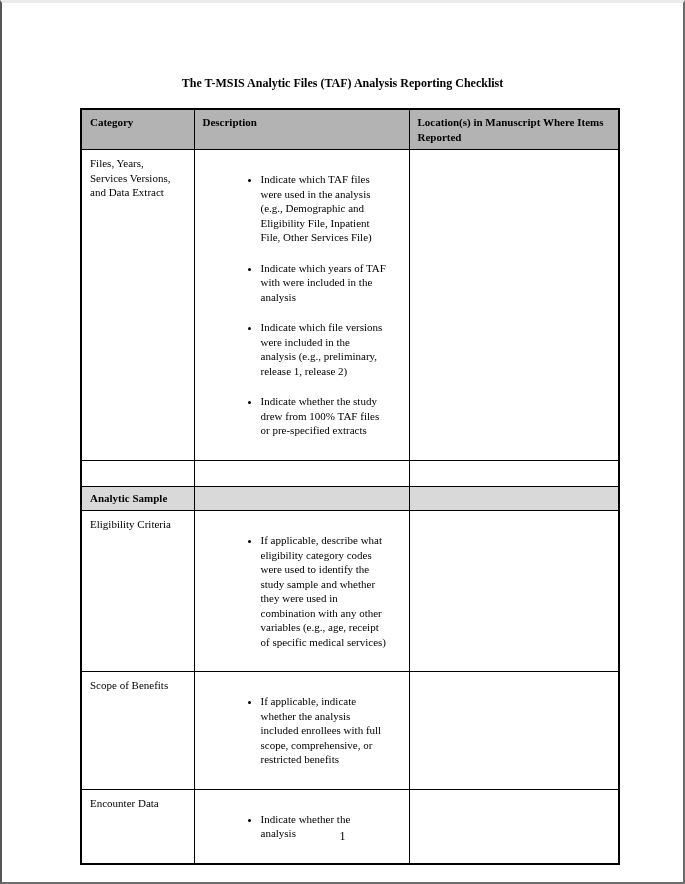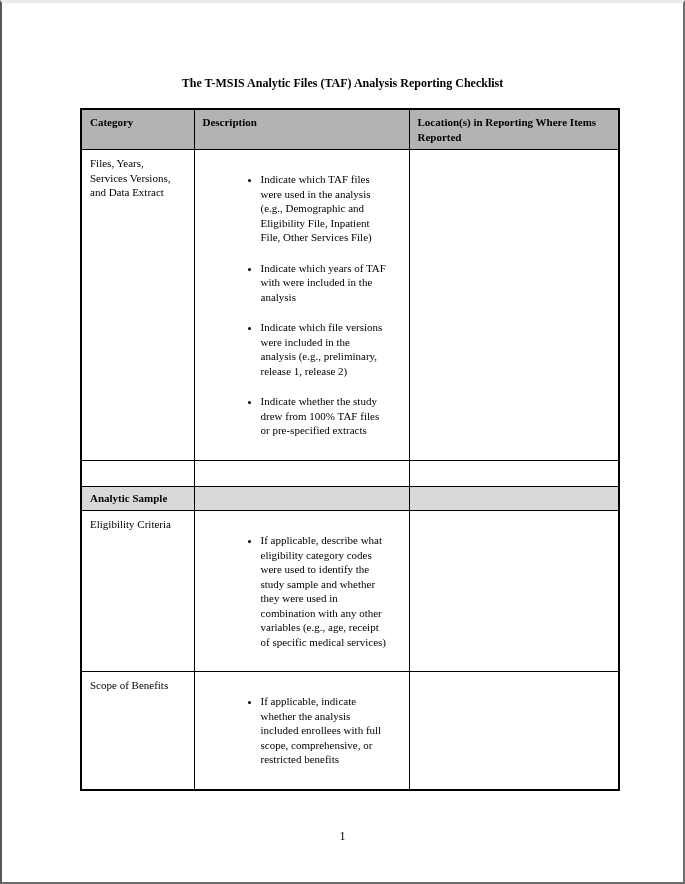--- a/index.html
+++ b/index.html
@@ -107,21 +107,21 @@
   <table class="checklist">
     <colgroup>
       <col class="c1">
         <col class="c2">
         <col class="c3">
     </colgroup>
     <thead>
       <tr>
         <th>Category</th>
         <th>Description</th>
-        <th>Location(s) in Reporting Where Items Reported</th>
+        <th>Location(s) in Manuscript Where Items Reported</th>
       </tr>
     </thead>
     <tbody>
         <tr class="item">
           <td class="cat">Files, Years, Services Versions, and Data Extract</td>
           <td class="desc">
             <ul>
               <li>Indicate which TAF files were used in the analysis (e.g., Demographic and Eligibility File, Inpatient File, Other Services File)</li>
               <li>Indicate which years of TAF with were included in the analysis</li>
               <li>Indicate which file versions were included in the analysis (e.g., preliminary, release 1, release 2)</li>
@@ -151,17 +151,26 @@
         </tr>
         <tr class="item">
           <td class="cat">Scope of Benefits</td>
           <td class="desc">
             <ul>
               <li>If applicable, indicate whether the analysis included enrollees with full scope, comprehensive, or restricted benefits</li>
             </ul>
           </td>
           <td class="loc"></td>
         </tr>
+        <tr class="item">
+          <td class="cat">Encounter Data</td>
+          <td class="desc">
+            <ul>
+              <li>Indicate whether the analysis</li>
+            </ul>
+          </td>
+          <td class="loc"></td>
+        </tr>
       </tbody>
   </table>
 
   <div class="page-number">1</div>
 </div>
 
 </body></html>

